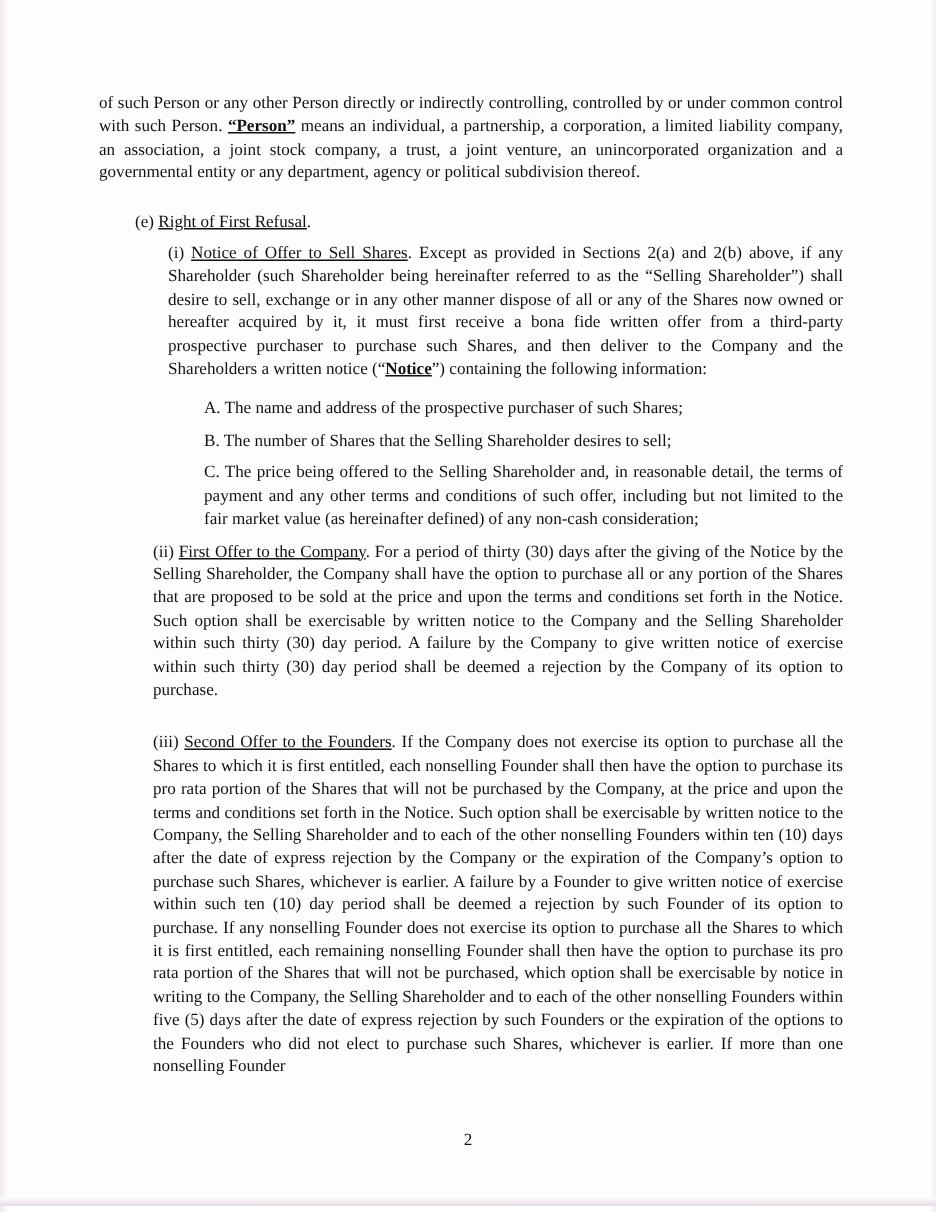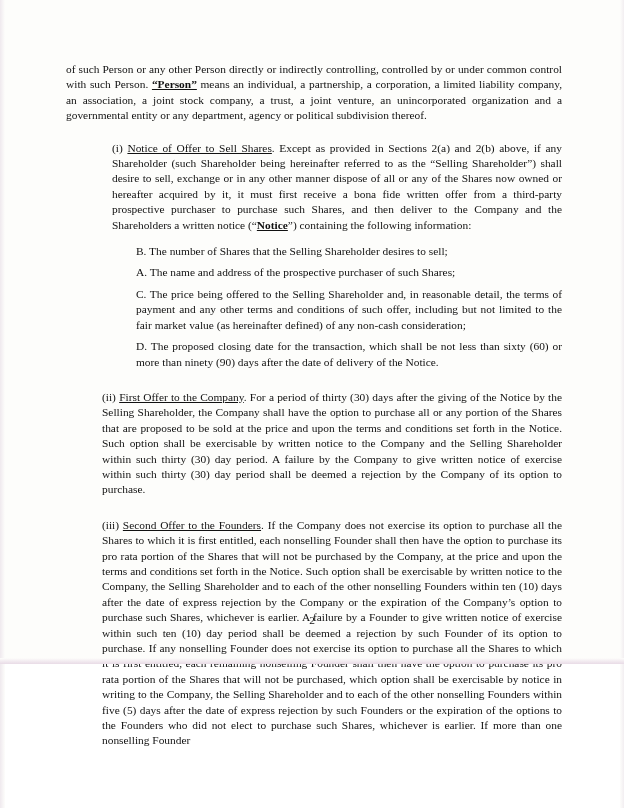--- a/index.html
+++ b/index.html
@@ -12,21 +12,21 @@
     height: 808px;
     font-family: "Liberation Serif", serif;
     color: #111111;
     position: relative;
     overflow: hidden;
   }
   .page {
     position: absolute;
     left: 0; top: 0;
     width: 624px;
-    height: 664px;
+    height: 804px;
     background: #fdfdfb;
     box-sizing: border-box;
     padding: 62px 62px 26px 66px;
   }
   
   .edge-left {
     position: absolute; left: 0; top: 0; width: 5px; height: 808px;
     background: linear-gradient(to right, #efe9ee, #fdfdfb);
   }
   .edge-bottom {
@@ -79,45 +79,45 @@
 
 <div class="page">
   <div class="edge-left"></div>
   <div class="edge-right"></div>
   <div class="edge-bottom"></div>
 
   <p class="para gap-lg">
     <span>of such Person or any other Person directly or indirectly controlling, controlled by or under common control with such Person. </span><span class="bu">“Person”</span><span> means an individual, a partnership, a corporation, a limited liability company, an association, a joint stock company, a trust, a joint venture, an unincorporated organization and a governmental entity or any department, agency or political subdivision thereof.</span>
   </p>
 
+  <p class="para gap-sm blk-c">
+    <span>(e)</span>
+    <span class="u">Right of First Refusal</span><span>.</span>
+  </p>
 
   <p class="para blk-i">
     <span>(i)</span>
     <span class="u">Notice of Offer to Sell Shares</span><span>. Except as provided in Sections 2(a) and 2(b) above, if any Shareholder (such Shareholder being hereinafter referred to as the “</span><span class="b">Selling Shareholder</span><span>”) shall desire to sell, exchange or in any other manner dispose of all or any of the Shares now owned or hereafter acquired by it, it must first receive a bona fide written offer from a third-party prospective purchaser to purchase such Shares, and then deliver to the Company and the Shareholders a written notice (“</span><span class="bu">Notice</span><span>”) containing the following information:</span>
+  </p>
+
+  <p class="para gap-sm blk-sub">
+    <span>A.</span>
+    <span>The name and address of the prospective purchaser of such Shares;</span>
   </p>
 
   <p class="para gap-sm blk-sub">
     <span>B.</span>
     <span>The number of Shares that the Selling Shareholder desires to sell;</span>
   </p>
 
   <p class="para gap-sm blk-sub">
-    <span>A.</span>
-    <span>The name and address of the prospective purchaser of such Shares;</span>
-  </p>
-
-  <p class="para gap-sm blk-sub">
     <span>C.</span>
     <span>The price being offered to the Selling Shareholder and, in reasonable detail, the terms of payment and any other terms and conditions of such offer, including but not limited to the fair market value (as hereinafter defined) of any non-cash consideration;</span>
   </p>
 
-  <p class="para gap-xl blk-sub">
-    <span>D.</span>
-    <span>The proposed closing date for the transaction, which shall be not less than sixty (60) or  more than ninety (90) days after the date of delivery of the Notice.</span>
-  </p>
 
   <p class="para gap-xl blk-ii">
     <span>(ii)</span>
     <span class="u">First Offer to the Company</span><span>. For a period of thirty (30) days after the giving of the Notice by the Selling Shareholder, the Company shall have the option to purchase all or any portion of the Shares that are proposed to be sold at the price and upon the terms and conditions set forth in the Notice. Such option shall be exercisable by written notice to the Company and the Selling Shareholder within such thirty (30) day period. A failure by the Company to give written notice of exercise within such thirty (30) day period shall be deemed a rejection by the Company of its option to purchase.</span>
   </p>
 
   <p class="para blk-ii">
     <span>(iii)</span>
     <span class="u">Second Offer to the Founders</span><span>. If the Company does not exercise its option to purchase all the Shares to which it is first entitled, each nonselling Founder shall then have the option to purchase its pro rata portion of the Shares that will not be purchased by the Company, at the price and upon the terms and conditions set forth in the Notice. Such option shall be exercisable by written notice to the Company, the Selling Shareholder and to each of the other nonselling Founders within ten (10) days after the date of express rejection by the Company or the expiration of the Company’s option to purchase such Shares, whichever is earlier. A failure by a Founder to give written notice of exercise within such ten (10) day period shall be deemed a rejection by such Founder of its option to purchase. If any nonselling Founder does not exercise its option to purchase all the Shares to which it is first entitled, each remaining nonselling Founder shall then have the option to purchase its pro rata portion of the Shares that will not be purchased, which option shall be exercisable by notice in writing to the Company, the Selling Shareholder and to each of the other nonselling Founders within five (5) days after the date of express rejection by such Founders or the expiration of the options to the Founders who did not elect to purchase such Shares, whichever is earlier. If more than one nonselling Founder</span>
   </p>

